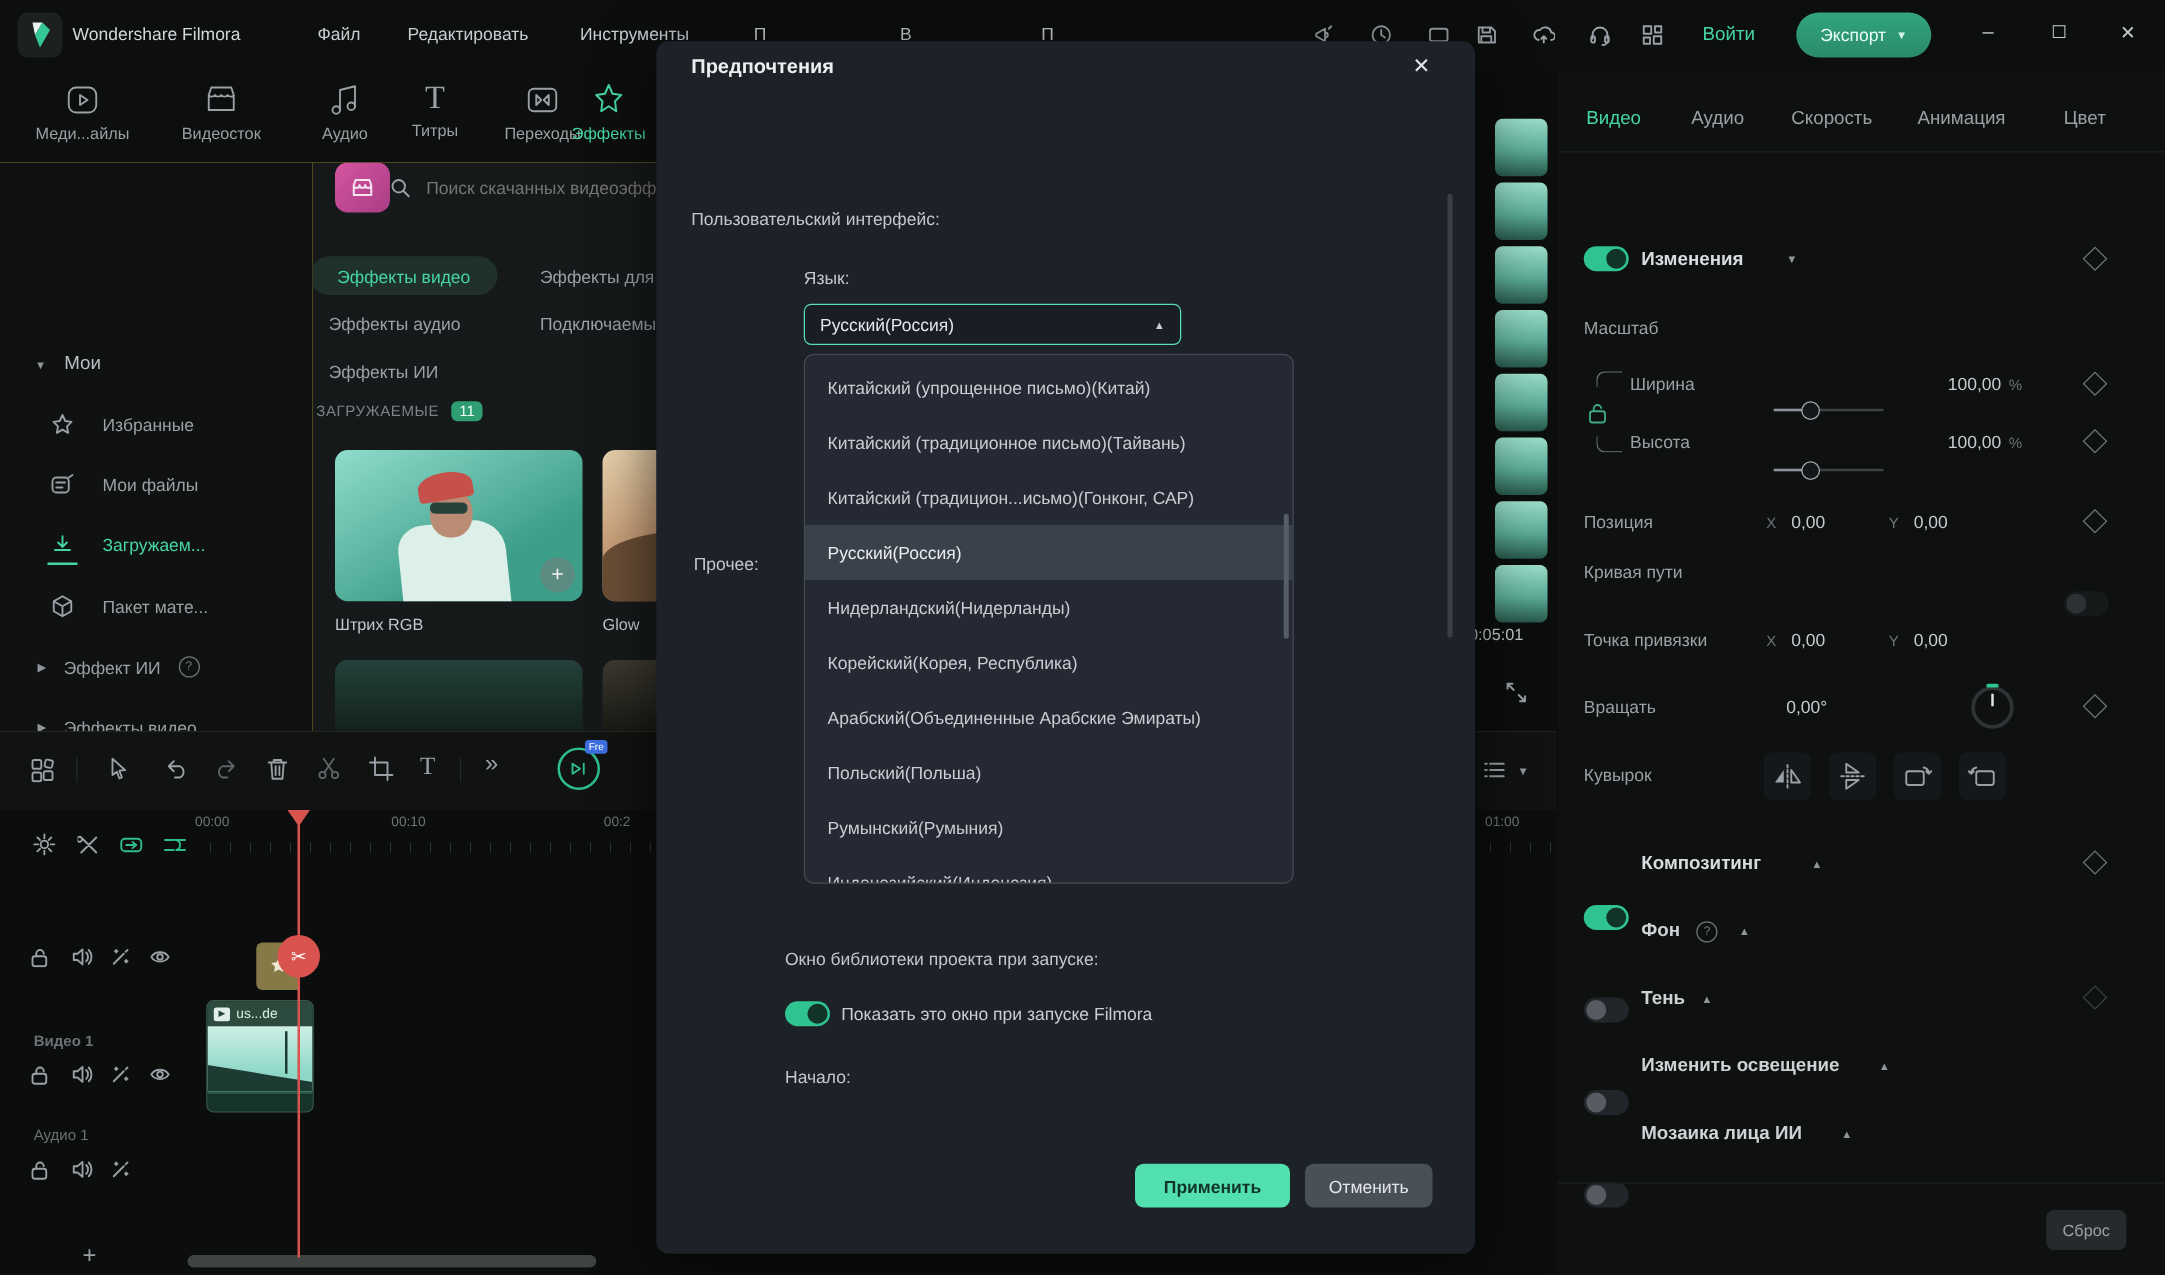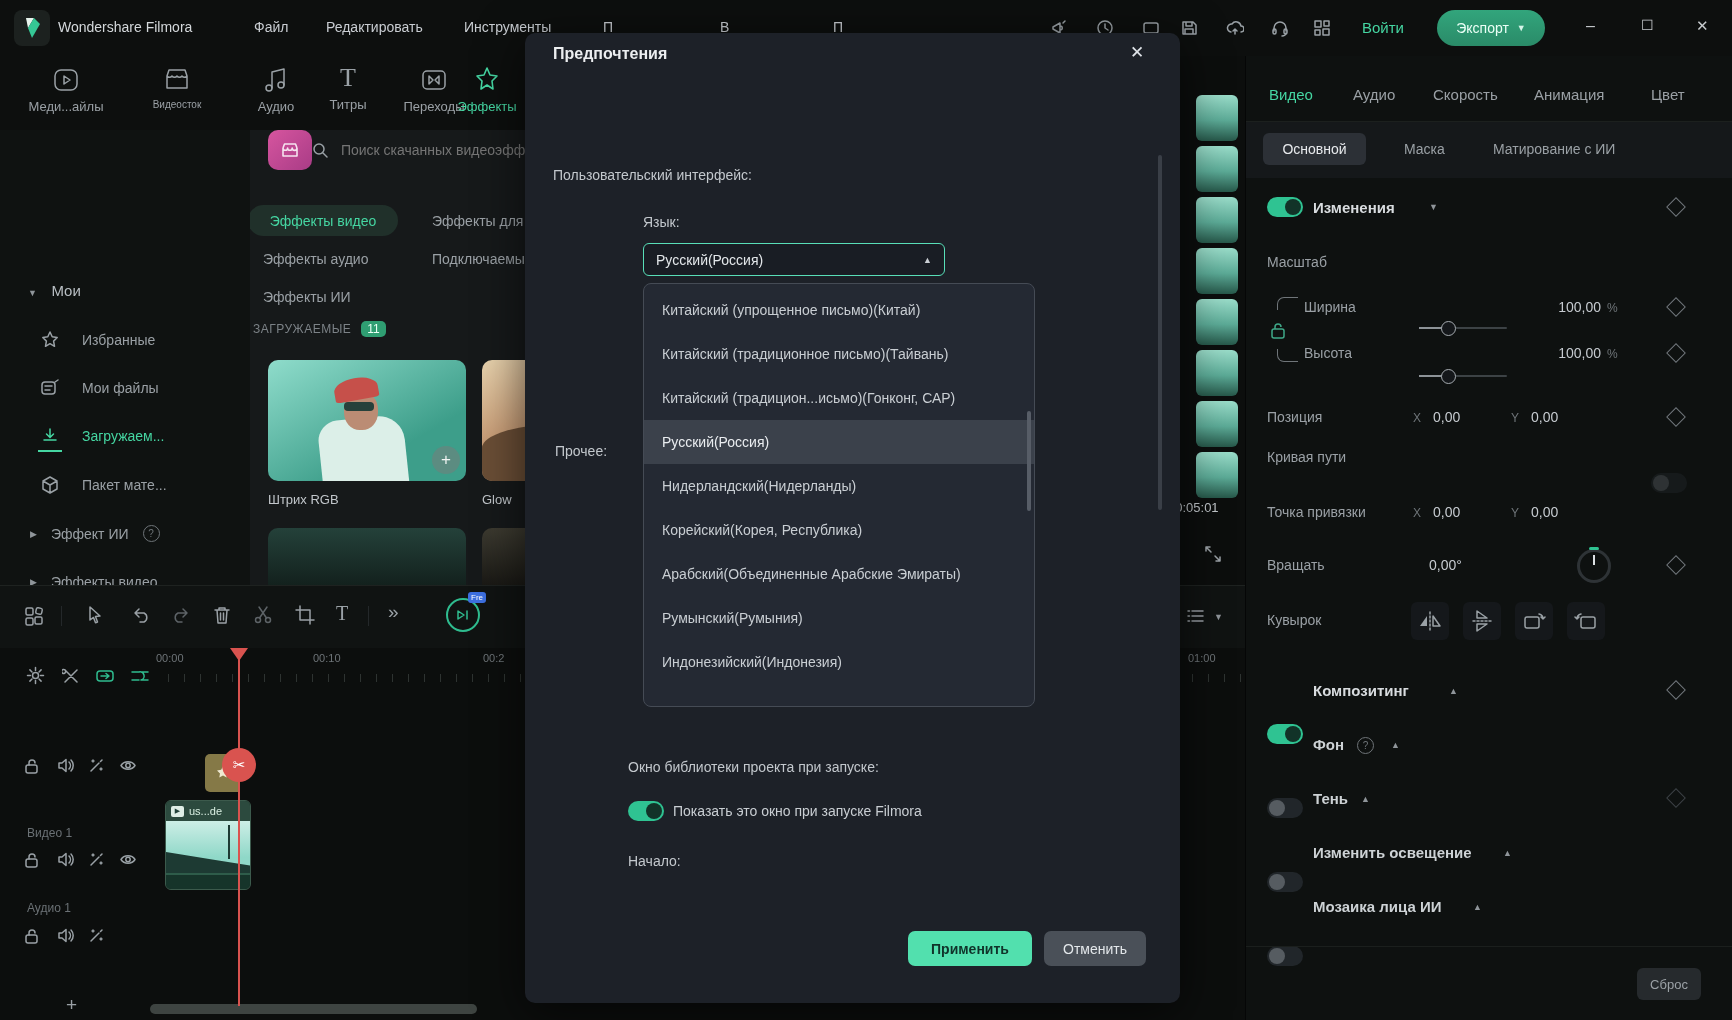--- a/index.html
+++ b/index.html
@@ -125,21 +125,21 @@
       <svg class="sic" width="32" height="32" style="margin:2px auto 0;">
           <rect x="5" y="6" width="22" height="20" rx="6"></rect>
           <path d="M14 12 l6 4 -6 4 Z"></path>
         </svg>
       <div class="muted" style="font-size:13px;margin-top:3px;">Меди...айлы</div>
     </div>
     <div class="a" style="left:133px;top:6px;width:88px;text-align:center;">
       <svg class="sic" width="32" height="32" style="margin:2px auto 0;">
           <path d="M6 12 l2-6 h16 l2 6 M6 12 v12 h20 v-12 M6 12 a3 3 0 0 0 5 0 a3 3 0 0 0 5 0 a3 3 0 0 0 5 0 a3 3 0 0 0 5 0"></path>
         </svg>
-      <div class="muted" style="font-size:10px;margin-top:3px;">Видеосток</div>
+      <div class="muted" style="font-size:13px;margin-top:3px;">Видеосток</div>
     </div>
     <div class="a" style="left:243px;top:6px;width:66px;text-align:center;">
       <svg class="sic" width="32" height="32" style="margin:2px auto 0;">
           <path d="M12 24 V8 l12 -3 v16"></path>
           <circle cx="9" cy="24" r="3"></circle>
           <circle cx="21" cy="21" r="3"></circle>
         </svg>
       <div class="muted" style="font-size:13px;margin-top:3px;">Аудио</div>
     </div>
     <div class="a" style="left:318px;top:6px;width:60px;text-align:center;">
@@ -279,27 +279,20 @@
   </div>
 
   <div class="a" style="left:1245px;top:56px;width:487px;height:964px;background:#0e1110;border-left:1px solid #050606;">
     <div class="a grn" style="left:23px;top:30px;font-size:15px;">Видео</div>
     <div class="a t muted" style="left:107px;top:30px;font-size:15px;">Аудио</div>
     <div class="a t muted" style="left:187px;top:30px;font-size:15px;">Скорость</div>
     <div class="a t muted" style="left:288px;top:30px;font-size:15px;">Анимация</div>
     <div class="a t muted" style="left:405px;top:30px;font-size:15px;">Цвет</div>
     <div class="a" style="left:0;top:65px;width:487px;height:1px;background:#1c201e;"></div>
 
-    <div class="a" style="left:0;top:66px;width:487px;height:56px;background:#15181a;">
-      <div class="a" style="left:17px;top:11px;width:103px;height:32px;border-radius:6px;background:#2c3036;display:flex;align-items:center;justify-content:center;">
-        <span style="font-size:14px;color:#e8eaed;">Основной</span>
-      </div>
-      <div class="a t muted" style="left:158px;top:19px;">Маска</div>
-      <div class="a t muted" style="left:247px;top:19px;">Матирование с ИИ</div>
-    </div>
 
     <div class="tgl on a" style="left:21px;top:141px;"></div>
     <div class="a" style="left:67px;top:143px;font-size:15px;color:#d8dcdf;font-weight:bold;">Изменения</div>
     <div class="a caret" style="left:183px;top:146px;">▼</div>
     <div class="kf a" style="left:423px;top:144px;"></div>
 
     <div class="a t muted" style="left:21px;top:198px;">Масштаб</div>
 
     <div class="corner top a" style="left:31px;top:241px;"></div>
     <div class="a t muted" style="left:58px;top:243px;">Ширина</div>
@@ -502,21 +495,21 @@
         </svg>
       <svg class="a sic" width="16" height="17" style="left:88px;top:6px;">
           <path d="M3 14 L11 6 M12.5 4.5 l1.5 -1.5 M5 3 v2 M4 4 h2 M13 11 v2 M12 12 h2"></path>
         </svg>
       <svg class="a sic" width="18" height="15" style="left:119px;top:7px;">
           <path d="M2 7.5 C5 2.5 13 2.5 16 7.5 C13 12.5 5 12.5 2 7.5 Z"></path>
           <circle cx="9" cy="7.5" r="2.2"></circle>
         </svg>
     </div>
 
-    <div class="a" style="left:27px;top:240px;font-size:12px;color:#6b7175;">Видео 1</div>
+    <div class="a" style="left:27px;top:240px;font-size:12px;color:#6b7175;font-weight:bold;">Видео 1</div>
     <div class="a" style="left:0;top:262px;width:150px;height:30px;">
       <svg class="a sic" width="16" height="17" style="left:24px;top:3px;">
           <rect x="2" y="8" width="11" height="8" rx="2"></rect>
           <path d="M5 8 V6 a3 3 0 0 1 6 0"></path>
         </svg>
       <svg class="a sic" width="18" height="17" style="left:57px;top:3px;">
           <path d="M2 6 h3 l4 -3.5 v12 L5 11 H2 Z M12 5 a5 5 0 0 1 0 7 M14 3 a8 8 0 0 1 0 11"></path>
         </svg>
       <svg class="a sic" width="16" height="17" style="left:88px;top:3px;">
           <path d="M3 14 L11 6 M12.5 4.5 l1.5 -1.5 M5 3 v2 M4 4 h2 M13 11 v2 M12 12 h2"></path>
@@ -583,20 +576,21 @@
     </div>
 
     <div class="a" style="left:118px;top:250px;width:392px;height:424px;background:#242933;border:1px solid #454b55;border-radius:8px;box-sizing:border-box;padding-top:4px;overflow:hidden;z-index:5;">
       <div class="opt">Китайский (упрощенное письмо)(Китай)</div>
       <div class="opt">Китайский (традиционное письмо)(Тайвань)</div>
       <div class="opt">Китайский (традицион...исьмо)(Гонконг, САР)</div>
       <div class="opt sel">Русский(Россия)</div>
       <div class="opt">Нидерландский(Нидерланды)</div>
       <div class="opt">Корейский(Корея, Республика)</div>
       <div class="opt">Арабский(Объединенные Арабские Эмираты)</div>
+      <div class="opt">Польский(Польша)</div>
       <div class="opt">Румынский(Румыния)</div>
       <div class="opt">Индонезийский(Индонезия)</div>
       <div class="a" style="right:3px;top:127px;width:4px;height:100px;border-radius:2px;background:#575d67;"></div>
     </div>
 
     <div class="a t" style="left:30px;top:410px;color:#c3c8cd;">Прочее:</div>
 
     <div class="a t" style="left:103px;top:726px;color:#c3c8cd;">Окно библиотеки проекта при запуске:</div>
     <div class="tgl on a" style="left:103px;top:768px;"></div>
     <div class="a t" style="left:148px;top:770px;color:#c9ced3;">Показать это окно при запуске Filmora</div>

